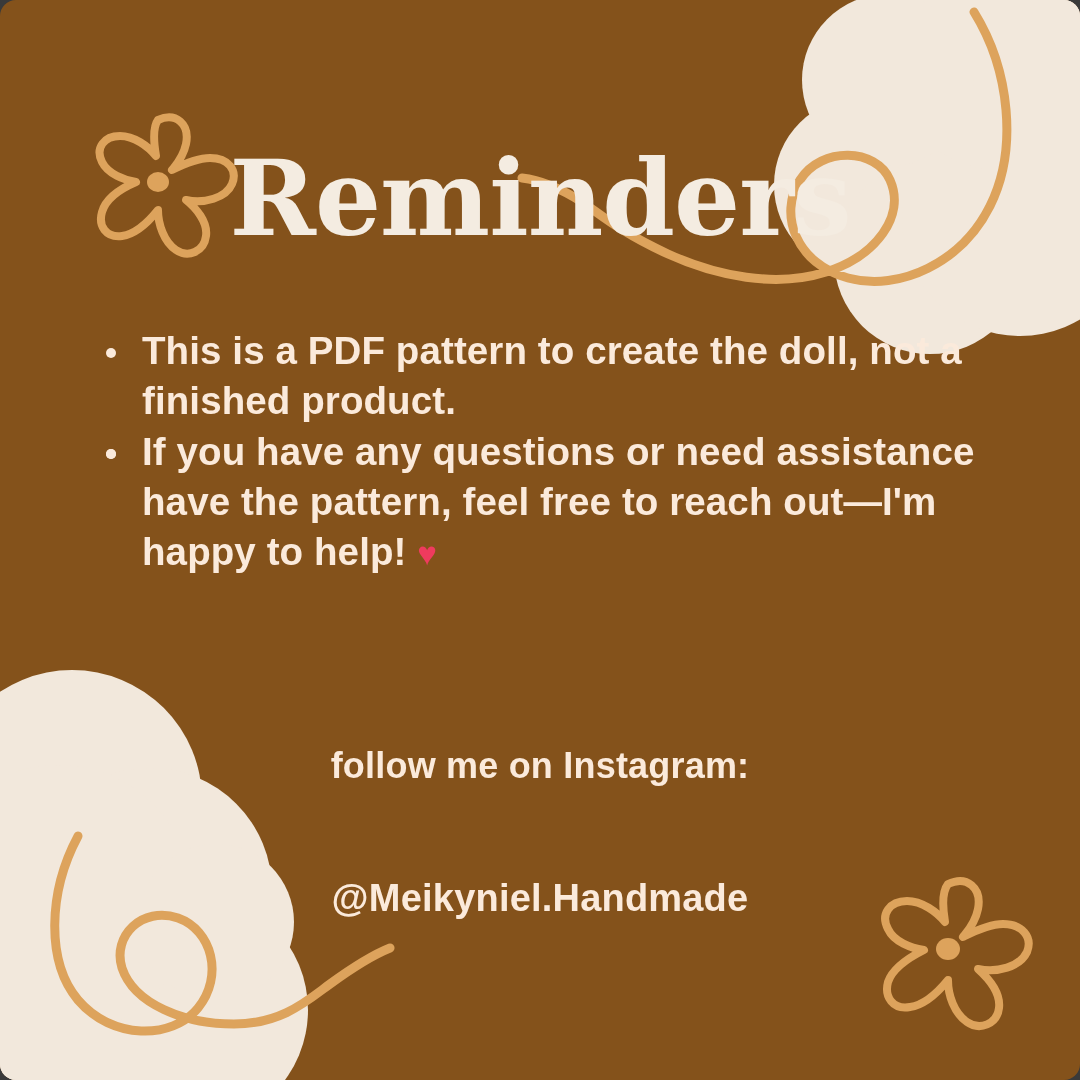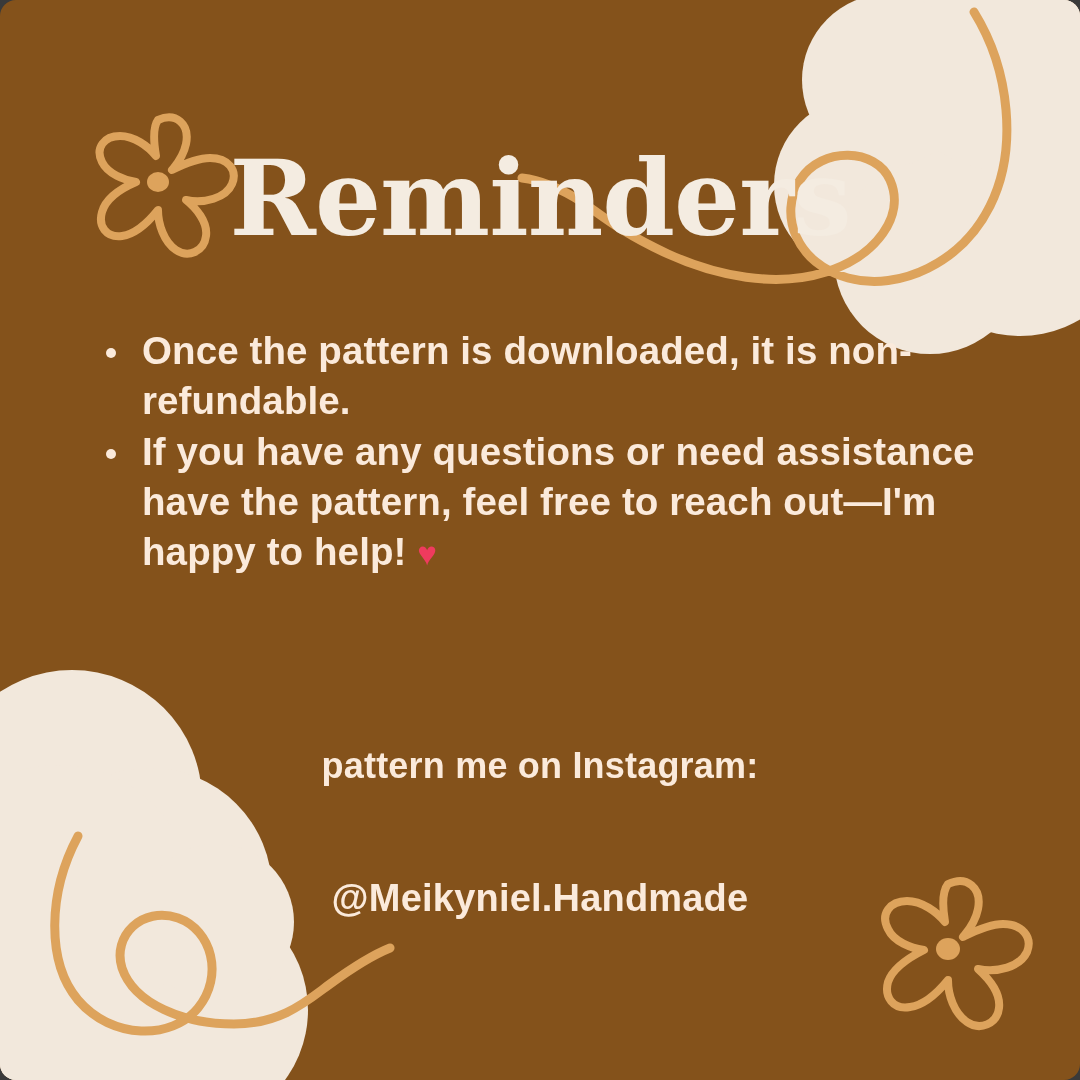--- a/index.html
+++ b/index.html
@@ -206,28 +206,31 @@
     </svg>
   </div>
 
   <div class="content">
 
     <div class="title">Reminders</div>
 
     <ul class="bullets">
       <li>
         <span class="dot"></span>
-        <span>Once the pattern is downloaded, it is non-refundable.</span>
+        <span>This is a PDF pattern to create the doll, not a finished product.</span>
+      </li>
+      <li>
+        <span class="dot"></span>
       </li>
       <li>
         <span class="dot"></span>
         <span>If you have any questions or need assistance have the pattern, feel free to reach out—I'm happy to help!</span> <span class="heart">♥</span>
       </li>
     </ul>
 
     <div class="footer">
-      <div>pattern me on Instagram:</div>
+      <div>follow me on Instagram:</div>
     </div>
 
     <div class="handle">@Meikyniel.Handmade</div>
 
   </div>
 </div>
 
 </body></html>

